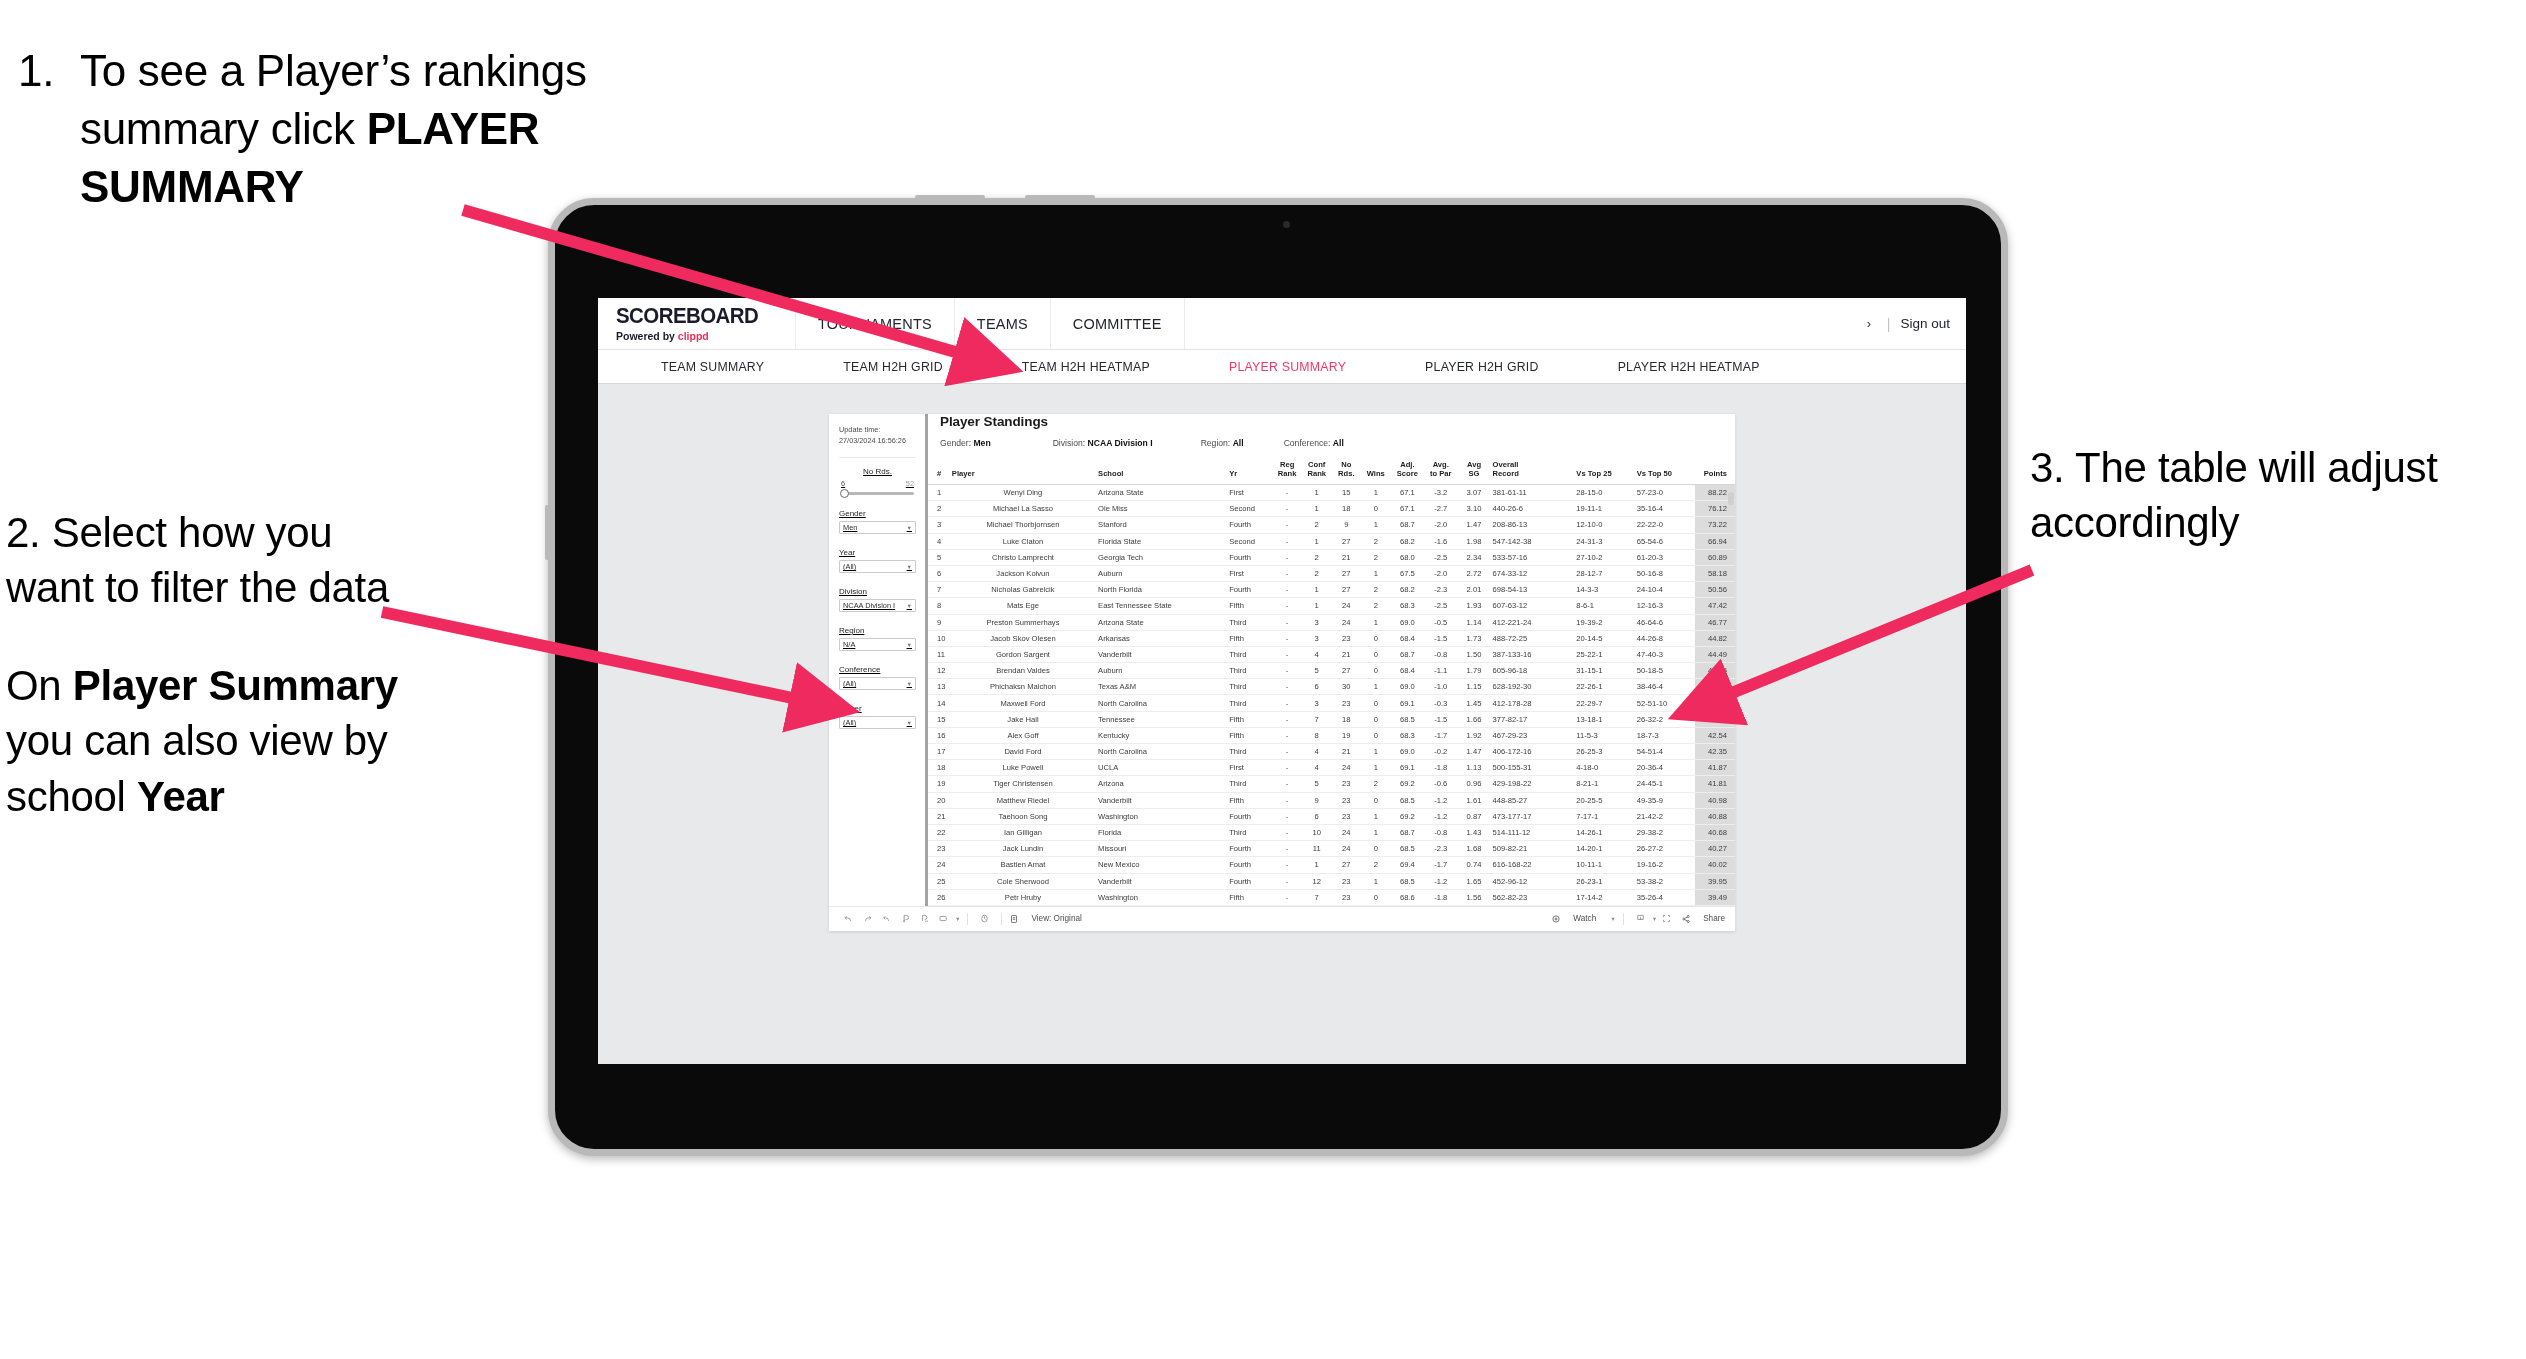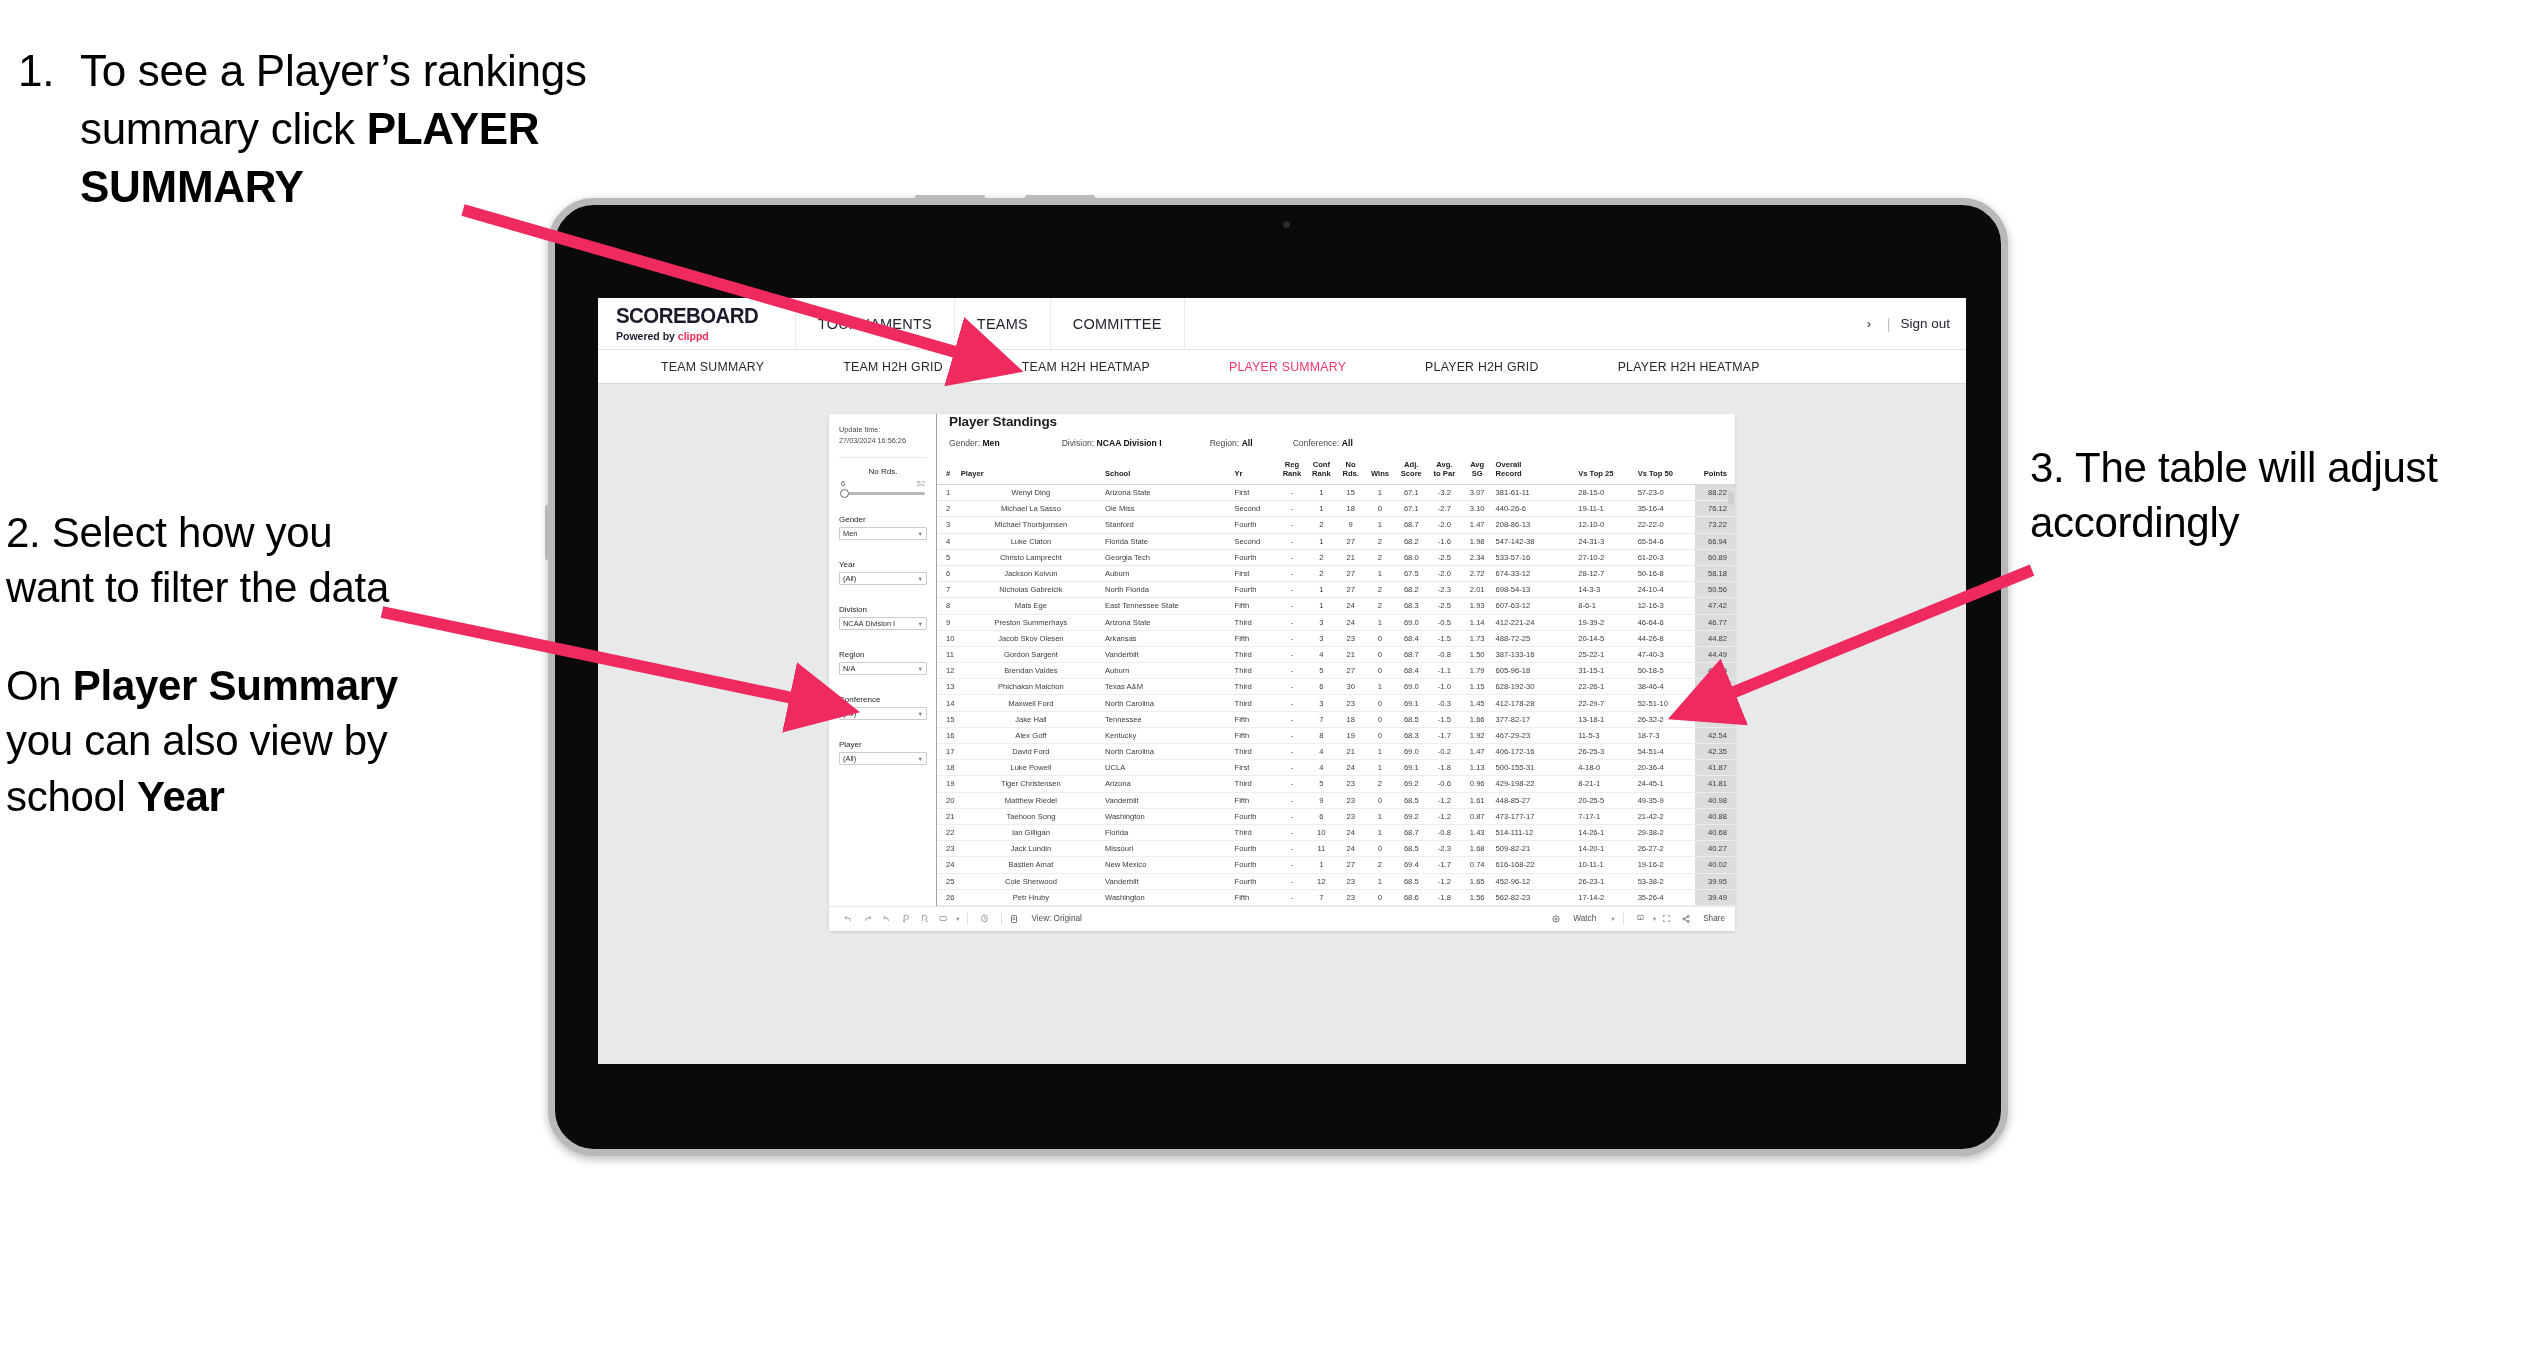--- a/index.html
+++ b/index.html
@@ -93,24 +93,24 @@
   
   .workspace { background:#e7e9eb; height:calc(100% - 86px); padding-top:30px; }
   .viz-card {
     margin:0 auto; width:906px; background:#fff;
     box-shadow:0 1px 3px rgba(0,0,0,0.13);
     display:flex; flex-direction:column;
   }
   .viz-body { display:flex; }
 
   
-  .filters { width:108px; border-right:1px solid #a3a3a3; padding:11px 9px 8px 10px; }
+  .filters { width:99px; border-right:3px solid #a3a3a3; padding:11px 9px 8px 10px; }
   .upd { font-size:7.3px; color:#4b4b4b; line-height:1.45; }
   .filters hr { border:0; border-top:1px solid #eaeaea; margin:11px 0 9px 0; }
-  .fgroup { margin-bottom:20px; }
+  .fgroup { margin-bottom:14px;text-decoration:underline; }
   .fgroup .flabel { font-size:8px; color:#1f1f1f; margin-bottom:3px; }
   .fselect {
     border:1px solid #ccc; background:#fff; height:13px; border-radius:1px;
     display:flex; align-items:center; justify-content:space-between;
     padding:0 3px; font-size:7.4px; color:#2b2b2b; cursor:pointer;
   }
   .fselect .car { font-size:5.5px; color:#777; }
   .slider-wrap { padding:0 2px; }
   .slider-nums { display:flex; justify-content:space-between; font-size:7.4px; color:#4b4b4b; margin-bottom:4px; }
   .slider-nums .hi { color:#9a9a9a; }

